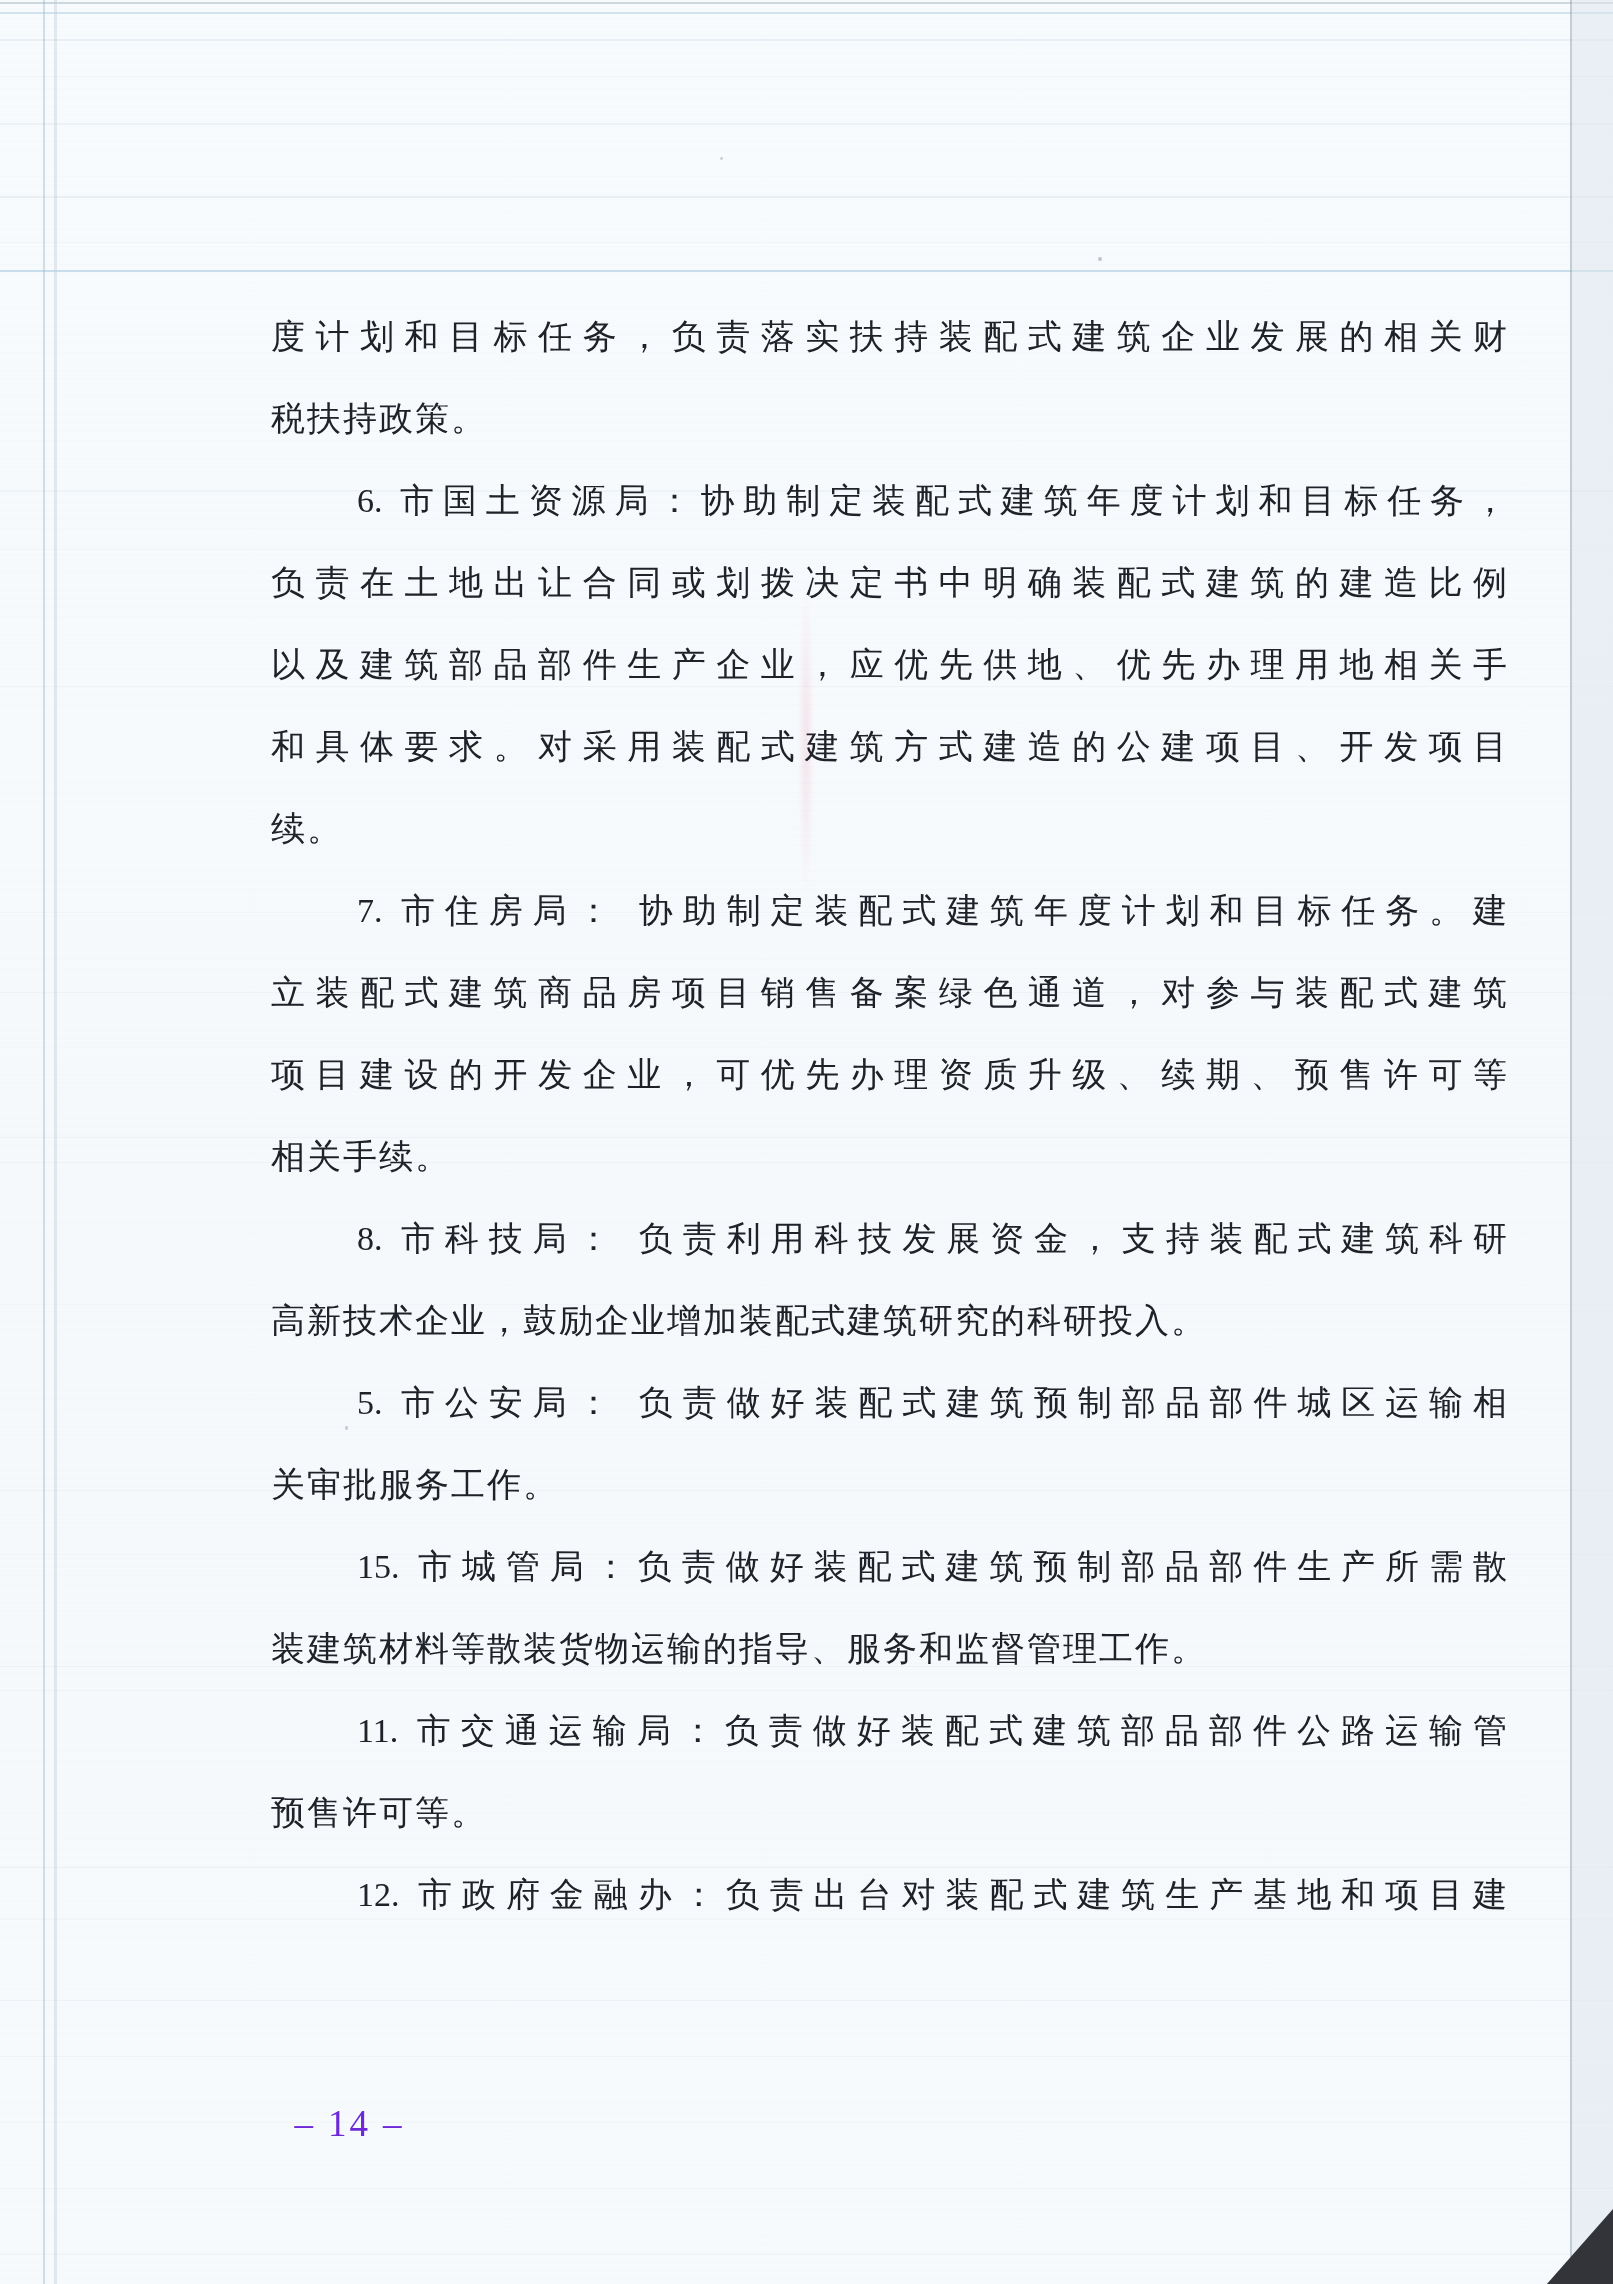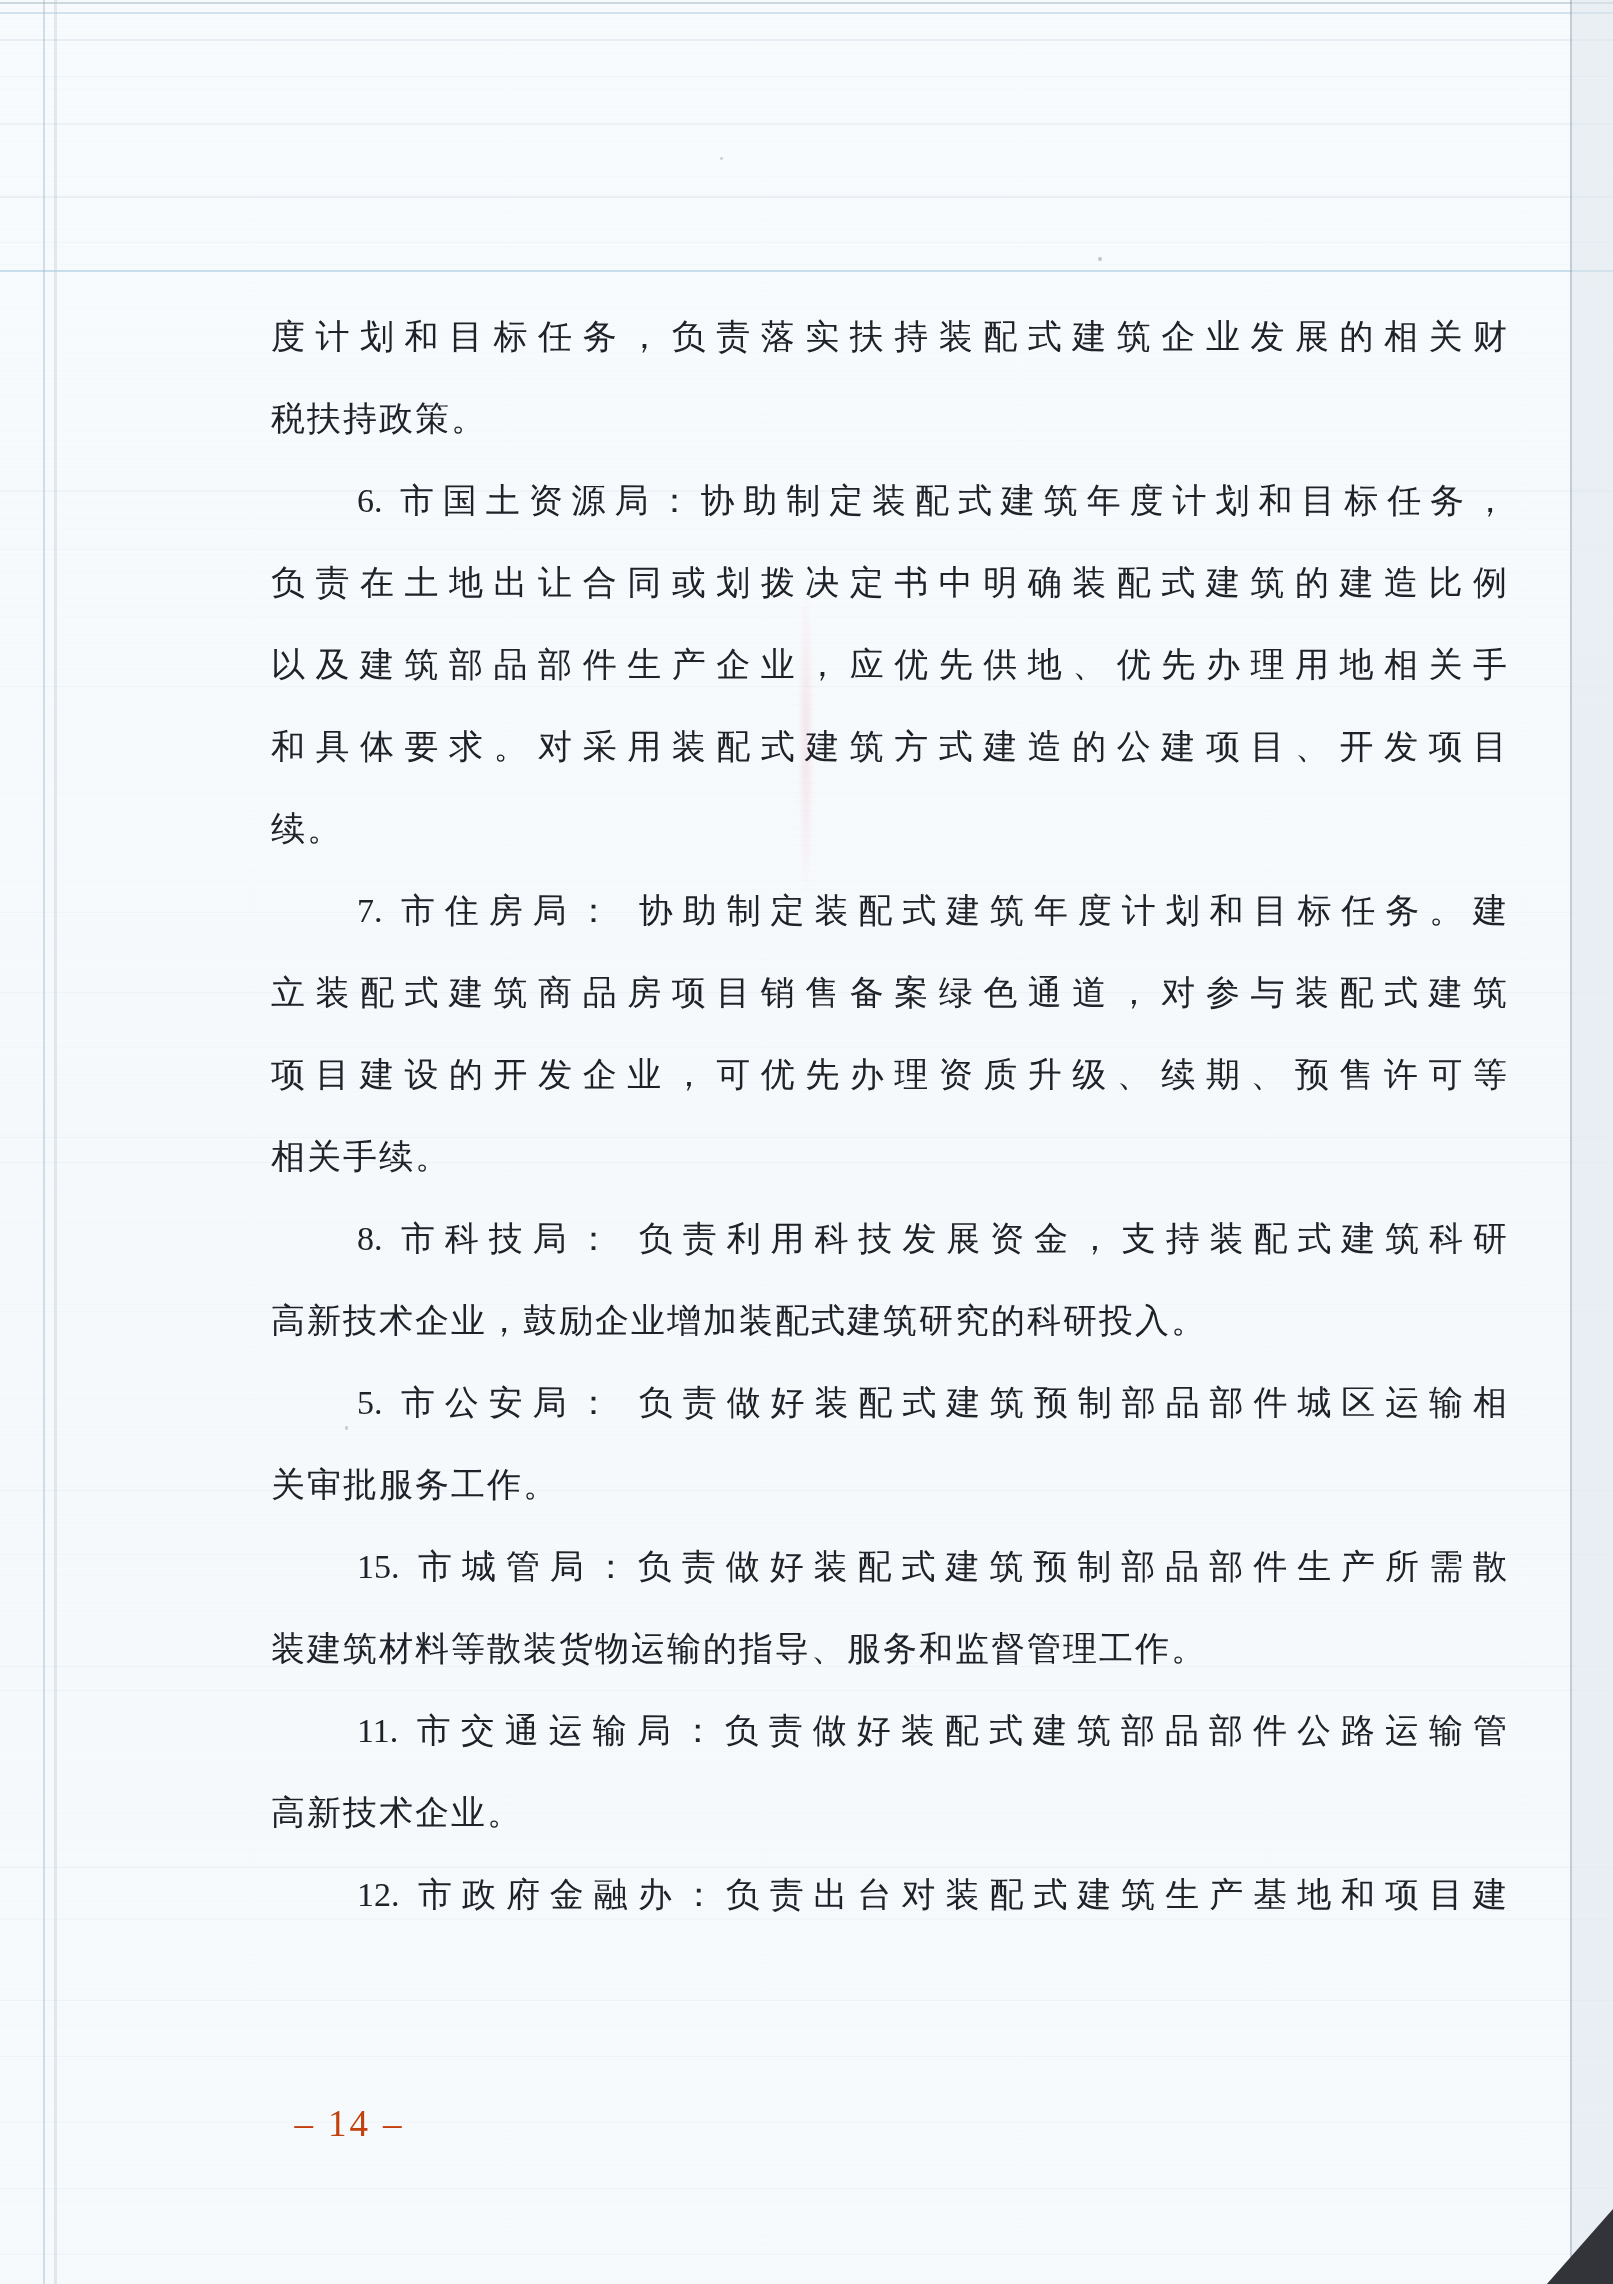--- a/index.html
+++ b/index.html
@@ -60,21 +60,21 @@
   }
   .page-number {
     position: absolute;
     left: 276px;
     top: 2099px;
     width: 147px;
     text-align: center;
     font-size: 37px;
     letter-spacing: 2.9px;
     line-height: 49px;
-    color: #c2410c;
+    color: #6d28d9;
     z-index: 2;
   }
 </style>
 </head>
 <body>
 
 <div class="hline" style="top:2px;height:2px;background:rgba(159,179,192,0.50);"></div>
 <div class="hline" style="top:11.8px;height:2px;background:rgba(170,203,224,0.50);"></div>
 <div class="hline" style="top:39px;height:2px;background:rgba(200,216,228,0.35);"></div>
 <div class="hline" style="top:76px;height:1px;background:rgba(216,226,234,0.30);"></div>
@@ -124,20 +124,20 @@
   <div class="ln">立装配式建筑商品房项目销售备案绿色通道，对参与装配式建筑</div>
   <div class="ln">项目建设的开发企业，可优先办理资质升级、续期、预售许可等</div>
   <div class="ln short">相关手续。</div>
   <div class="ln indent">8. 市科技局： 负责利用科技发展资金，支持装配式建筑科研</div>
   <div class="ln short">高新技术企业，鼓励企业增加装配式建筑研究的科研投入。</div>
   <div class="ln indent">5. 市公安局： 负责做好装配式建筑预制部品部件城区运输相</div>
   <div class="ln short">关审批服务工作。</div>
   <div class="ln indent">15. 市城管局：负责做好装配式建筑预制部品部件生产所需散</div>
   <div class="ln short">装建筑材料等散装货物运输的指导、服务和监督管理工作。</div>
   <div class="ln indent">11. 市交通运输局：负责做好装配式建筑部品部件公路运输管</div>
-  <div class="ln short">高新技术企业。</div>
+  <div class="ln short">预售许可等。</div>
   <div class="ln indent">12. 市政府金融办：负责出台对装配式建筑生产基地和项目建</div>
 </div>
 
 <div class="page-number">– 14 –</div>
 
 <div class="corner-shadow"></div>
 
 
 </body></html>

